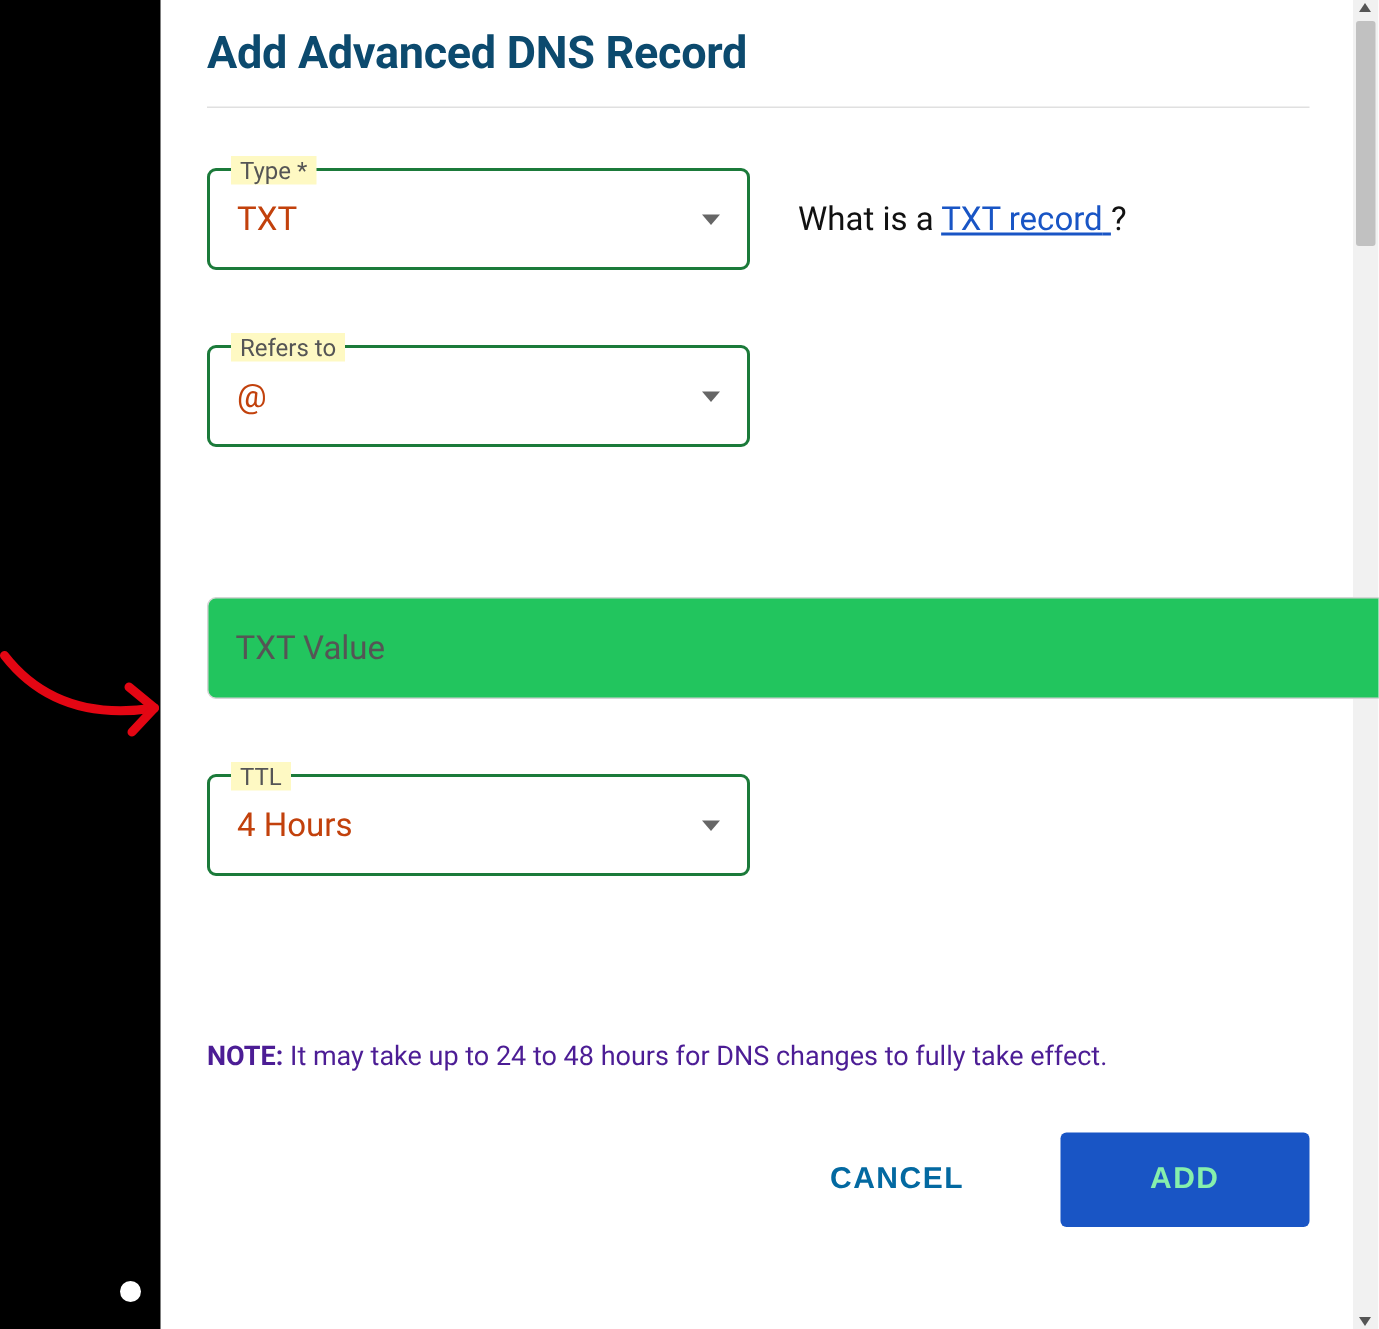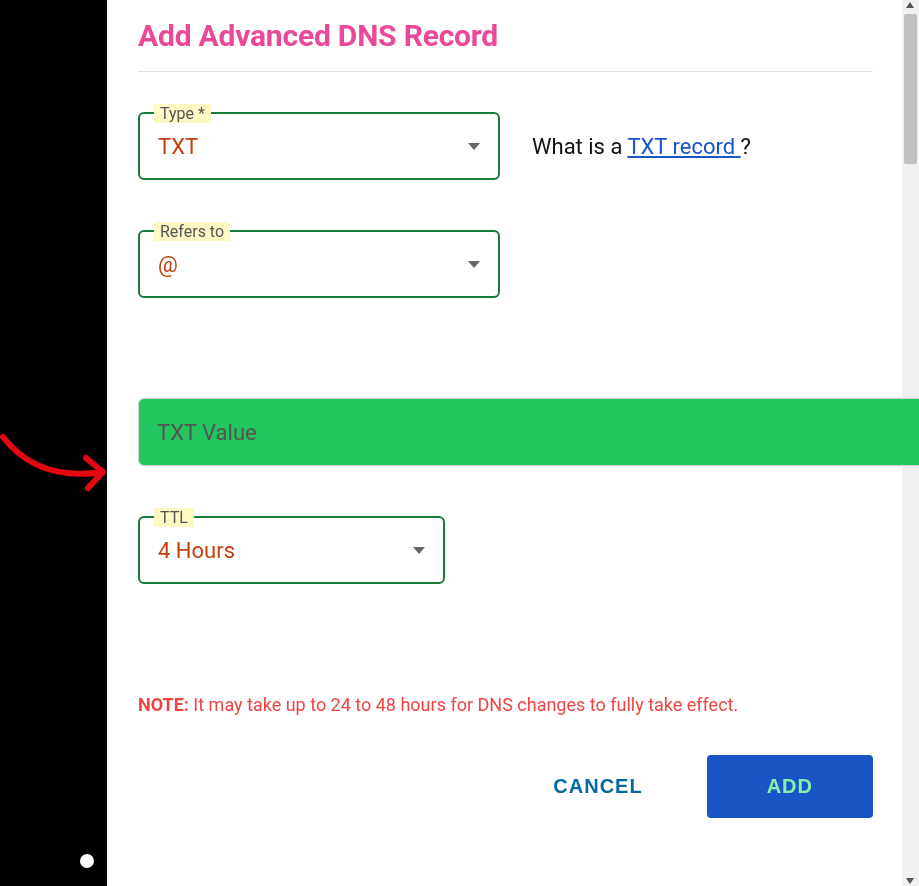--- a/index.html
+++ b/index.html
@@ -71,21 +71,21 @@
     }
     .content {
       position: absolute;
       left: 138px;
       top: 18px;
       width: 735px;
     }
     .dialog-title {
       font-size: 30px;
       font-weight: 700;
-      color: #ec4899;
+      color: #0c4a6e;
       margin-bottom: 18px;
       letter-spacing: -0.2px;
     }
     .divider {
       border: none;
       border-top: 1px solid #e0e0e0;
       margin-bottom: 40px;
     }
     .form-row {
       display: flex;
@@ -100,21 +100,21 @@
       height: 68px;
       display: flex;
       align-items: center;
       padding: 0 18px;
       background: #fff;
     }
     .outlined-field.wide {
       width: 362px;
     }
     .outlined-field.narrow {
-      width: 307px;
+      width: 362px;
       padding-left: 18px;
     }
     .outlined-field .floating-label {
       position: absolute;
       top: -10px;
       left: 14px;
       background: #fef9c3;
       padding: 0 6px;
       font-size: 16px;
       color: #555;
@@ -154,21 +154,21 @@
       display: flex;
       align-items: center;
       background: #22c55e;
     }
     .plain-input .placeholder-text {
       color: #555;
     }
     .note-row {
       margin-top: 110px;
       font-size: 18px;
-      color: #ef4444;
+      color: #4c1d95;
     }
     .note-row .note-label {
       font-weight: 700;
     }
     .button-row {
       display: flex;
       justify-content: flex-end;
       gap: 56px;
       margin-top: 40px;
       align-items: center;

